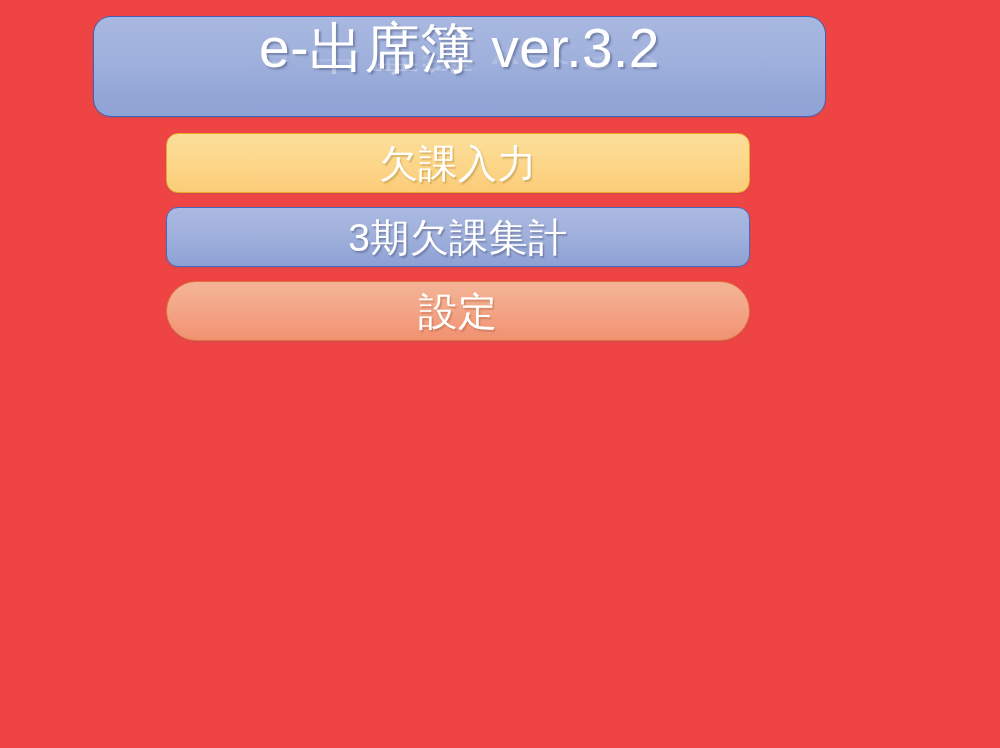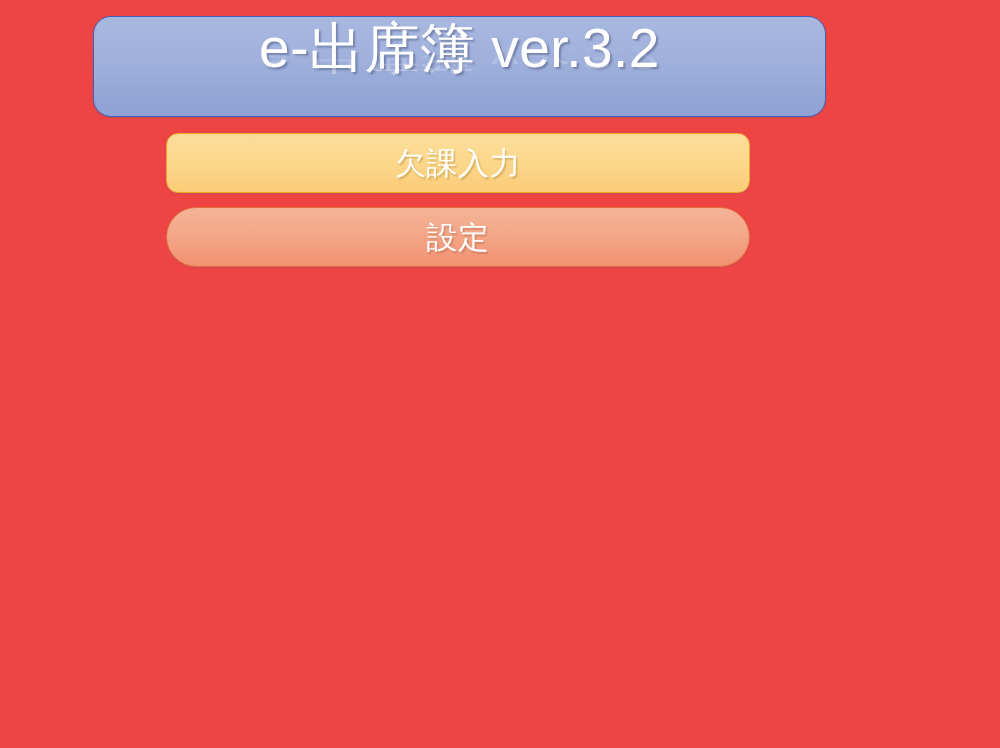--- a/index.html
+++ b/index.html
@@ -84,21 +84,21 @@
     cursor: pointer;
     text-align: center;
     box-shadow: 0 1px 2px rgba(90,100,130,0.25);
     font-family: inherit;
     padding: 0;
   }
   .menu-btn .label {
     display: block;
     width: 100%;
     line-height: 57px;
-    font-size: 31px;
+    font-size: 39px;
     color: #ffffff;
     letter-spacing: 0.5px;
     text-shadow: 1.5px 1.5px 1.5px rgba(70,80,115,0.45);
     white-space: nowrap;
   }
 
   
   .menu-btn.accent-amber {
     border-color: #e8a828;
     background: linear-gradient(to bottom, #fbdd9a 0%, #fcd98e 40%, #fbd080 80%, #fbcd77 100%);
@@ -128,18 +128,21 @@
     <div class="title-stack">
       <span class="title-main">e-出席簿 ver.3.2</span>
       <span class="title-reflect">e-出席簿 ver.3.2</span>
     </div>
   </div>
 
   <div class="menu">
       <button class="menu-btn accent-amber" type="button">
         <span class="label">欠課入力</span>
       </button>
+      <button class="menu-btn" type="button">
+        <span class="label">3期欠課集計</span>
+      </button>
       <button class="menu-btn accent-salmon" type="button">
         <span class="label">設定</span>
       </button>
     </div>
 
 </div>
 
 </body></html>

